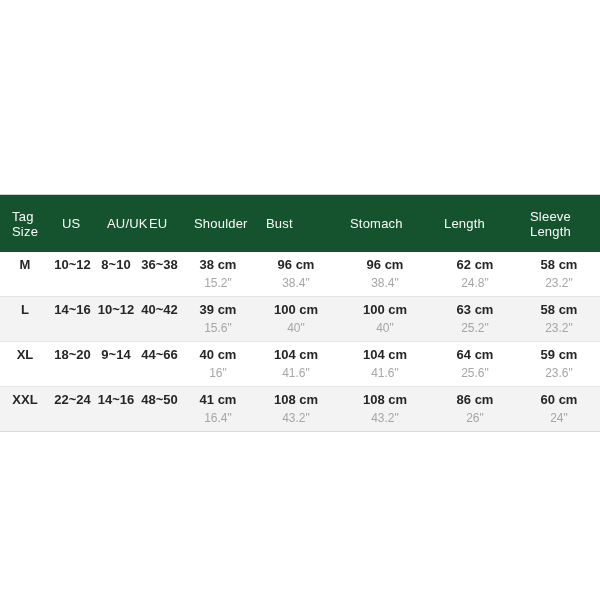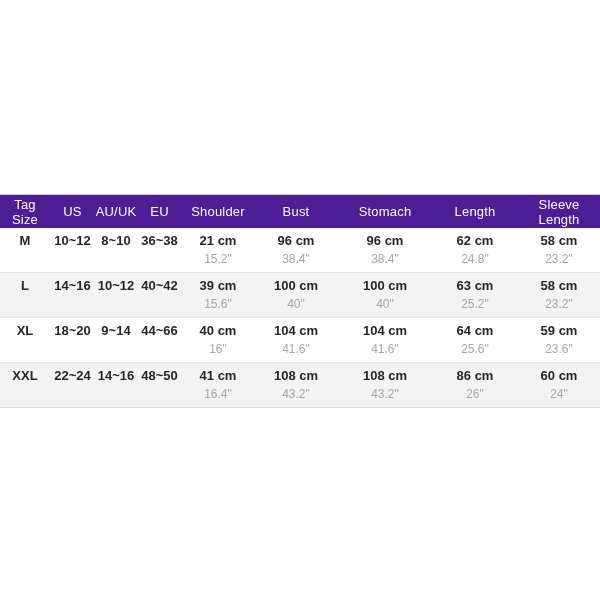--- a/index.html
+++ b/index.html
@@ -22,27 +22,27 @@
     top: 194px;
     left: 0;
     width: 600px;
     border-collapse: collapse;
     table-layout: fixed;
   }
   thead tr {
     border-top: 1px solid #cfcfcf;
   }
   thead th {
-    background: #4c1d95;
+    background: #14532d;
     color: #fbfbfb;
     font-weight: 400;
     font-size: 13px;
     height: 33px;
-    padding: 0;
-    text-align: center;
+    padding: 12px;
+    text-align: left;
     vertical-align: middle;
     letter-spacing: 0.2px;
   }
   tbody tr {
     height: 44px;
     background: #ffffff;
   }
   tbody tr:nth-child(even) {
     background: #f3f3f3;
   }
@@ -109,21 +109,21 @@
         <td>
             <div class="l1">10~12</div>
           </td>
         <td>
             <div class="l1">8~10</div>
           </td>
         <td>
             <div class="l1">36~38</div>
           </td>
         <td>
-          <div class="l1">21 cm</div>
+          <div class="l1">38 cm</div>
           <div class="l2">15.2"</div>
         </td>
         <td>
           <div class="l1">96 cm</div>
           <div class="l2">38.4"</div>
         </td>
         <td>
           <div class="l1">96 cm</div>
           <div class="l2">38.4"</div>
         </td>

